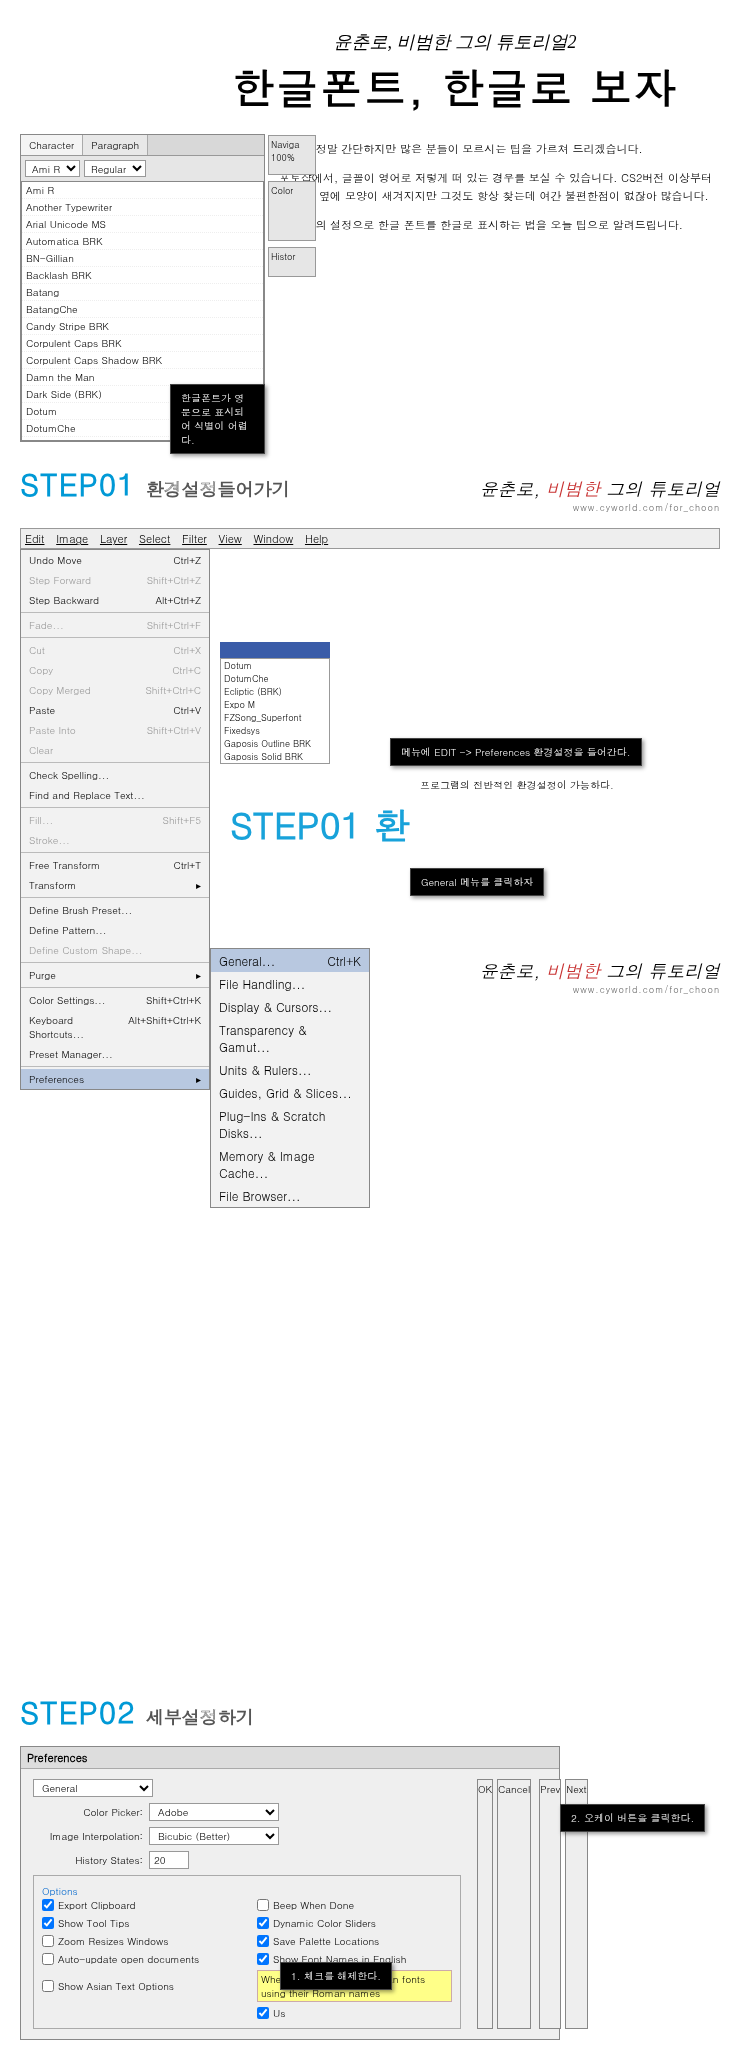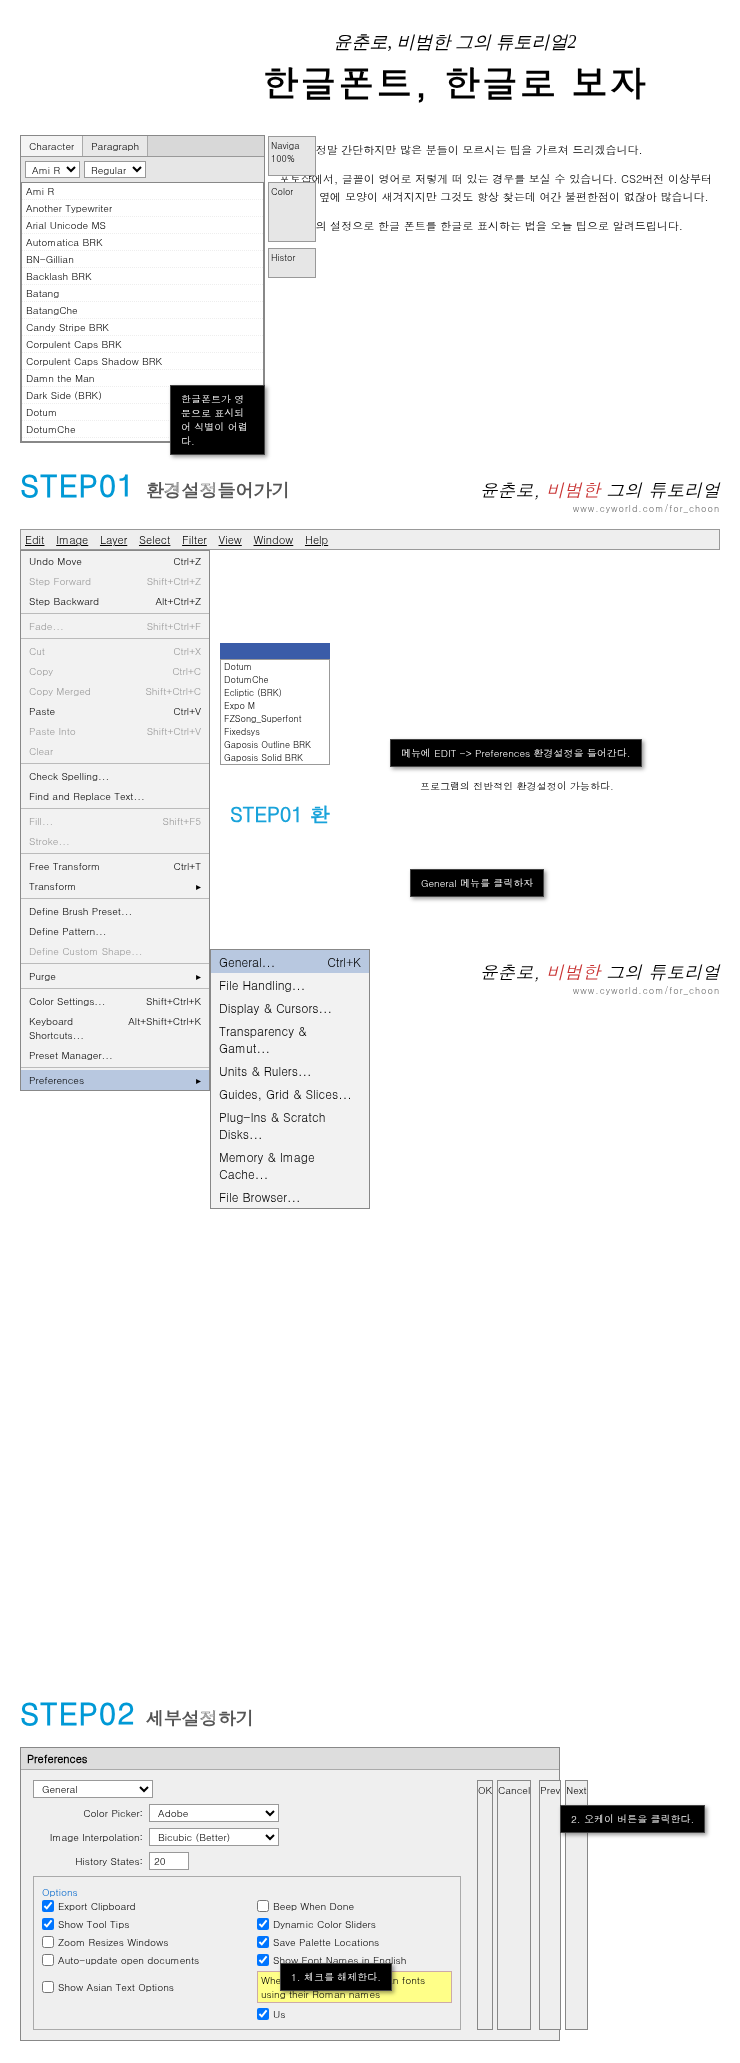--- a/index.html
+++ b/index.html
@@ -1,22 +1,22 @@
 <!DOCTYPE html>
 <html><head>
 <meta charset="utf-8">
 <style>
 *{margin:0;padding:0;box-sizing:border-box;font-family:"Malgun Gothic","돋움",Dotum,sans-serif}
 body{background:#fff;width:740px;margin:0 auto;font-size:11px;color:#000}
 .wrapper{padding:30px 20px}
 
 
-.header{text-align:center;margin-bottom:28px;padding-left:170px}
+.header{text-align:center;margin-bottom:18px;padding-left:170px}
 .subtitle{font-family:"Brush Script MT",cursive;font-size:18px;font-style:italic}
-.title{font-size:36px;font-weight:bold;letter-spacing:2px;margin-top:2px}
+.title{font-size:42px;font-weight:bold;letter-spacing:2px;margin-top:2px}
 
 
 .intro{display:flex;gap:14px;}
 .intro-text{flex:1;font-size:11px;line-height:1.7;padding-top:6px}
 .intro-text p{margin-bottom:10px}
 
 
 .panel-ch{width:245px;background:#e9e9e9;border:1px solid #888;font-size:10px;position:relative}
 .tabstrip{display:flex;background:#d8d8d8;border-bottom:1px solid #999}
 .tabstrip .tab{padding:3px 8px;border-right:1px solid #aaa;background:#e8e8e8}
@@ -47,21 +47,21 @@
 .editmenu-block{position:relative;margin-bottom:40px}
 .menubar{background:#eee;border:1px solid #999;padding:2px 4px;font-size:11px}
 .menubar span{margin-right:8px;text-decoration:underline}
 .editmenu{width:190px;background:#f2f2f2;border:1px solid #888;font-size:10px}
 .mi{display:flex;justify-content:space-between;padding:3px 8px}
 .mi.dis{color:#9a9a9a}
 .mi.hl{background:#b8c8e0}
 .sep{border-top:1px solid #bbb;margin:2px 0}
 .submenu{position:absolute;left:190px;top:420px;width:160px;background:#f2f2f2;border:1px solid #888;font-size:12px}
 .submenu .mi.hl{background:#b8c8e0}
-.ghost-step{position:absolute;left:210px;top:270px;color:#0099d6;font-size:20px;font-weight:bold;opacity:.9}
+.ghost-step{position:absolute;left:210px;top:270px;color:#0099d6;font-size:36px;font-weight:bold;opacity:.9}
 .tinyfontlist{position:absolute;left:200px;top:130px;background:#fff;border:1px solid #999;font-size:9px;width:110px}
 .tinyfontlist div{padding:0 3px}
 .titlebar-ghost{position:absolute;left:200px;top:114px;background:#3a5ca8;color:#fff;font-size:9px;padding:19px 4px;width:110px}
 
 
 .prefs{width:540px;border:1px solid #888;background:#efefef;font-size:11px;position:relative;margin-bottom:30px}
 .prefs-title{background:#ddd;border-bottom:1px solid #aaa;padding:3px 6px;font-weight:bold}
 .prefs-body{padding:10px 12px;display:flex;gap:16px}
 .prefs-main{flex:1}
 .prefs-btns{width:70px;display:flex;flex-direction:row;gap:4px}

